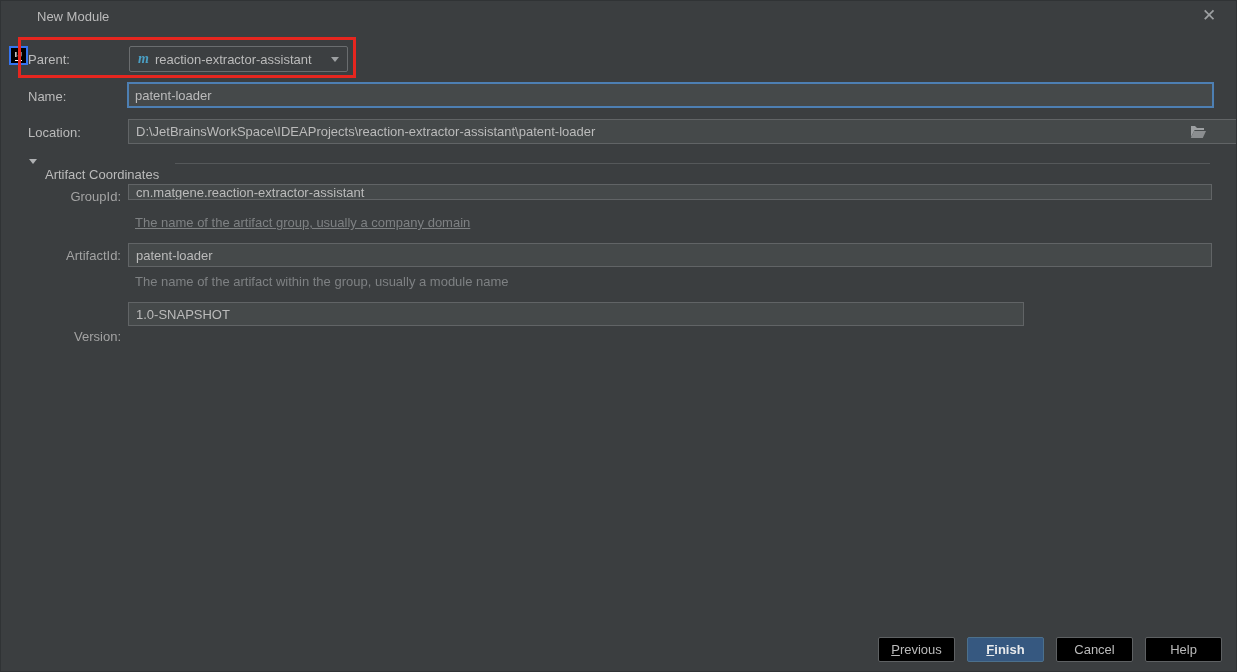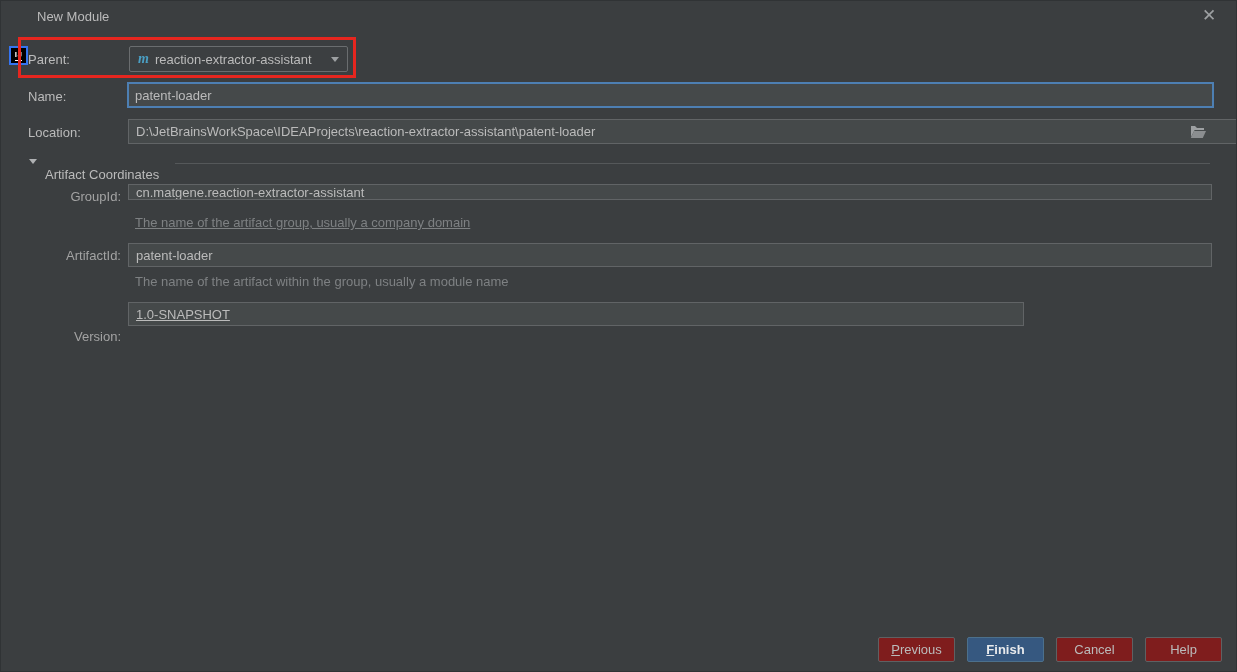--- a/index.html
+++ b/index.html
@@ -55,34 +55,34 @@
     position:absolute; background:#45494a; border:1px solid #616466;
     color:#bbbbbb; font-family:"Liberation Sans", "DejaVu Sans", sans-serif;
     font-size:13px; padding:0 7px; outline:none; border-radius:0;
   }
   .field.focused { border:2px solid #4d7fb3; padding:0 6px; }
   .name-field { left:126px; top:81px; width:1087px; height:26px; }
   .location-field { left:127px; top:118px; width:1196px; height:25px; padding-right:38px; }
   .browse-btn { position:absolute; left:1183px; top:120px; width:26px; height:21px; display:flex; align-items:center; justify-content:center; cursor:default; }
   .groupid-field { left:127px; top:183px; width:1084px; height:16px; }
   .artifactid-field { left:127px; top:242px; width:1084px; height:24px; }
-  .version-field { left:127px; top:301px; width:896px; height:24px;text-decoration:underline; }
+  .version-field { left:127px; top:301px; width:896px; height:24px; }
   .hint { position:absolute; left:134px; color:#7e8183; }
   
   .section-arrow {
     position:absolute; left:28px; top:158px; width:0; height:0;
     border-left:4px solid transparent; border-right:4px solid transparent;
     border-top:5px solid #afb1b3; cursor:default;
   }
   .section-title { position:absolute; left:44px; top:155px; color:#bbbbbb;margin-top:11px; }
   .section-line { position:absolute; left:174px; right:26px; top:162px; height:1px; background:#55585a; }
   
   .btn {
     position:absolute; top:636px; height:25px; width:77px;
-    background:#7f1d1d; border:1px solid #5e6163; border-radius:2px;
+    background:#000000; border:1px solid #5e6163; border-radius:2px;
     color:#bbbbbb; font-family:"Liberation Sans", "DejaVu Sans", sans-serif;
     font-size:13px; cursor:default; padding:0;
   }
   .btn .inner { display:block; width:100%; text-align:center; }
   .btn.mnemonic .inner::first-letter { text-decoration:underline; }
   .btn-previous { left:877px; }
   .btn-finish  { left:966px; background:#365880; border:1px solid #4c708c; color:#e8eaec; font-weight:bold; }
   .btn-cancel  { left:1055px; }
   .btn-help    { left:1144px; }
 </style>

